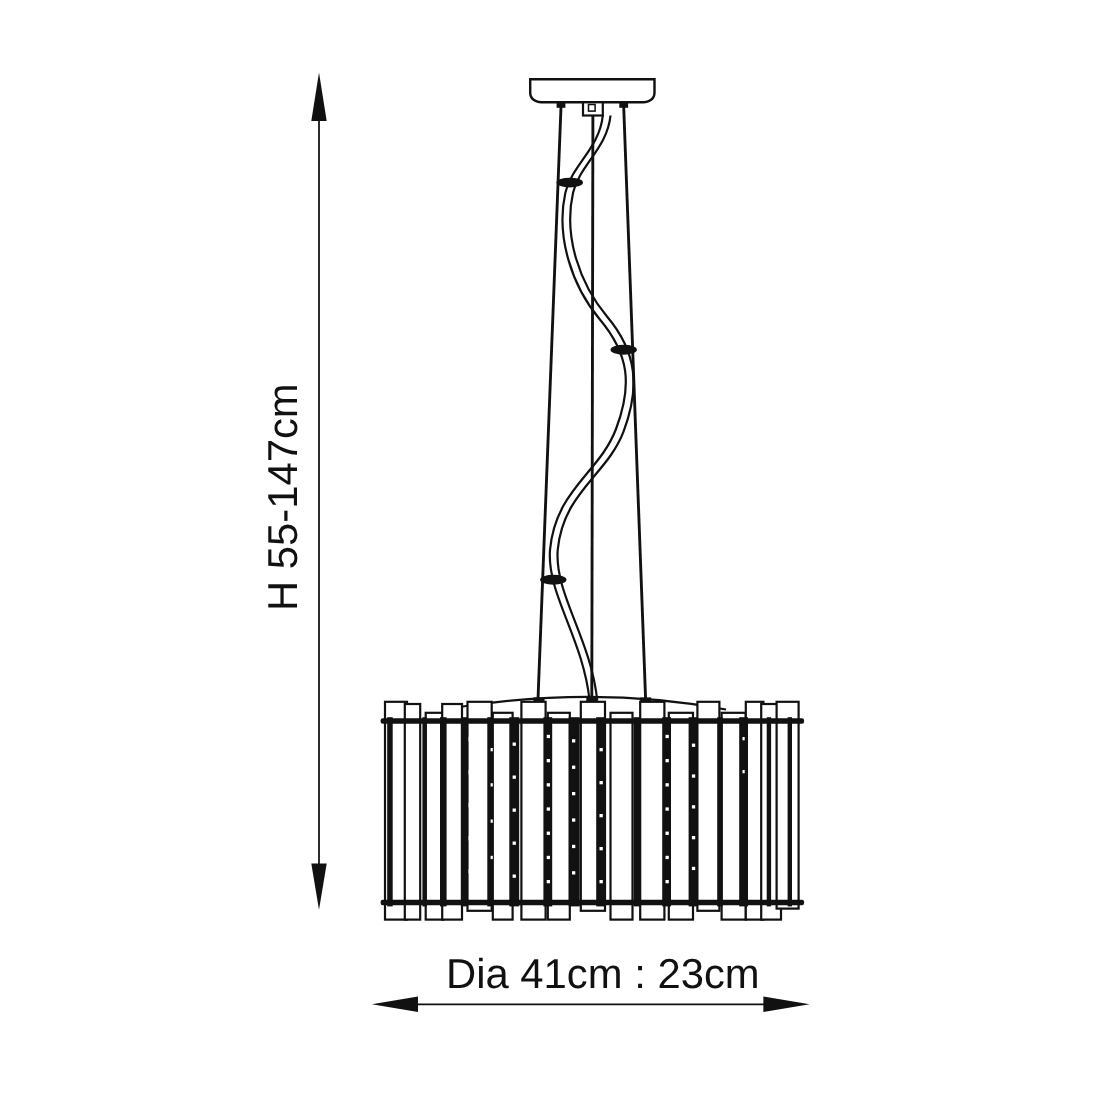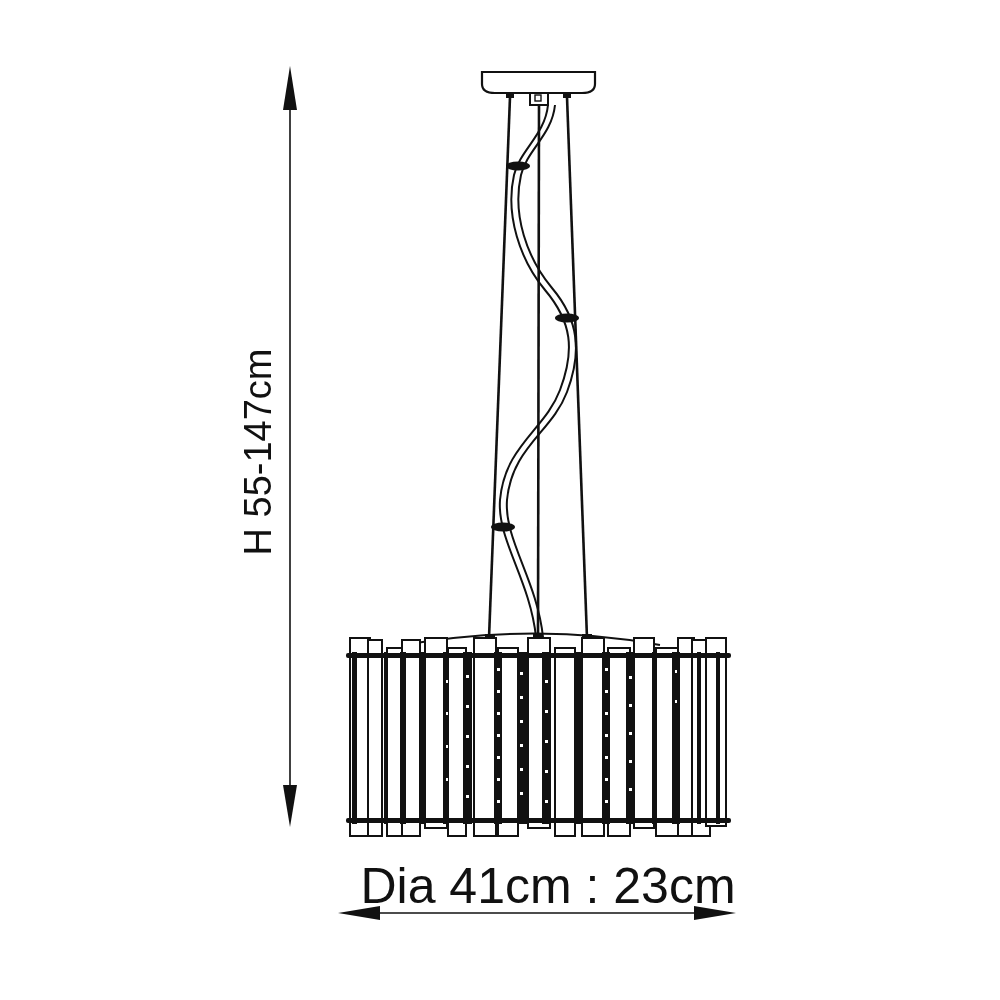--- a/index.html
+++ b/index.html
@@ -31,21 +31,21 @@
     #height-label {
       left: 258px;
       top: 452px;
       font-size: 38px;
       transform: translate(-50%, -50%) rotate(-90deg);
       transform-origin: center center;
     }
     #width-label {
       left: 548px;
       top: 886px;
-      font-size: 50px;
+      font-size: 38px;
       transform: translate(-50%, -50%);
     }
   </style>
 </head>
 <body>
 
 <div id="canvas">
   <svg width="1000" height="1000" viewBox="0 0 1000 1000" xmlns="http://www.w3.org/2000/svg">
 
     <g>

